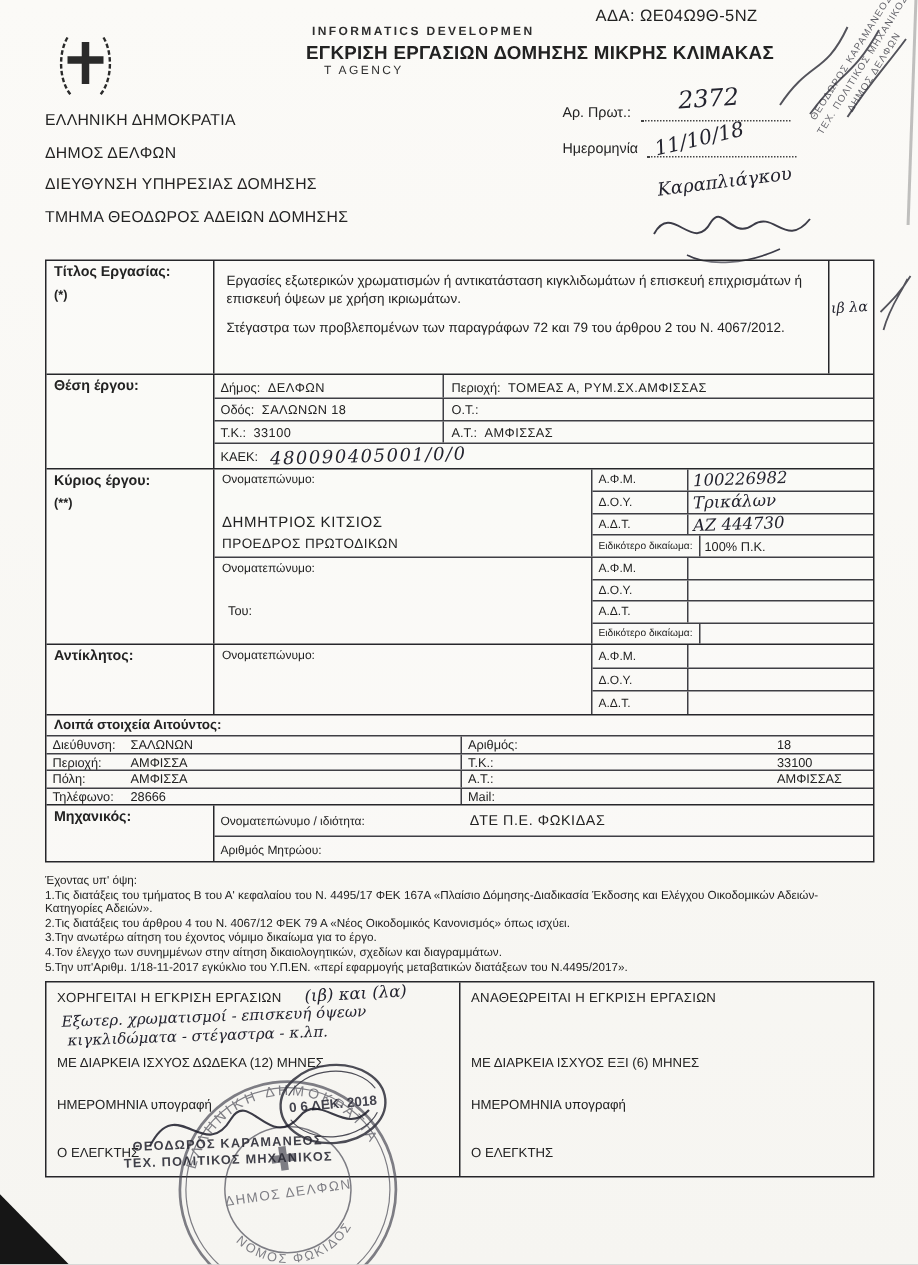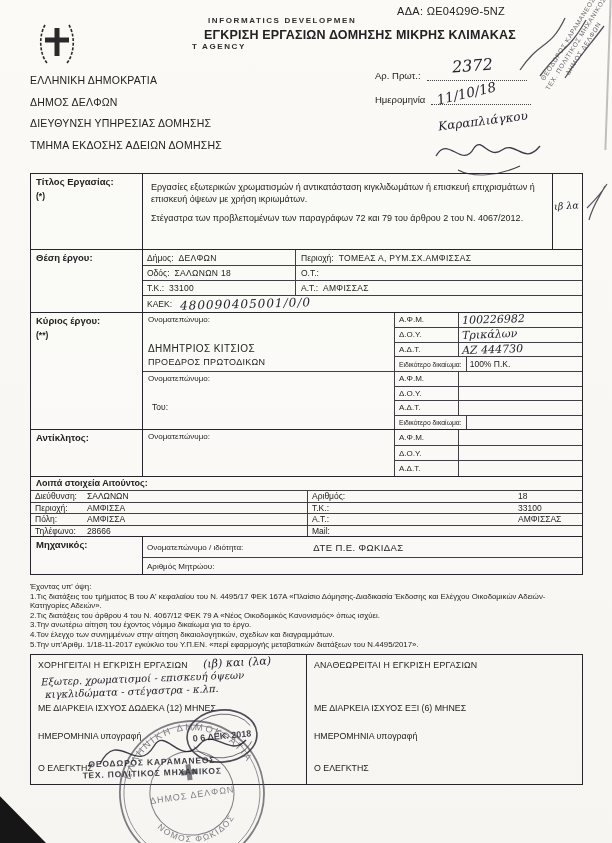--- a/index.html
+++ b/index.html
@@ -3,21 +3,21 @@
 <meta charset="utf-8">
 <style>
   *{box-sizing:border-box;margin:0;padding:0}
   body{background:#cfcfcf;font-family:"Liberation Sans",sans-serif}
   .page{position:relative;width:612px;height:843px;margin:0 auto;background:linear-gradient(180deg,#fbfaf7 0%,#f6f5f1 100%);color:#222;overflow:hidden}
 
   
   .ada{position:absolute;left:397px;top:5px;font-size:11px;letter-spacing:.3px}
   .doc-title{position:absolute;left:170px;top:28px;width:380px;text-align:center;font-size:12.5px;font-weight:bold;letter-spacing:.2px;white-space:nowrap}
   .esign1{position:absolute;left:208px;top:16px;font-size:8px;font-weight:bold;letter-spacing:1.6px;color:#2e2e2e}
-  .esign2{position:absolute;left:192px;top:42px;font-size:8px;font-weight:bold;letter-spacing:1.6px;color:#2e2e2e}
+  .esign2{position:absolute;left:216px;top:42px;font-size:8px;font-weight:normal;letter-spacing:1.6px;color:#2e2e2e}
   .emblem{position:absolute;left:36px;top:20px;width:42px;height:48px}
   .agency{position:absolute;left:30px;top:70px;font-size:10.5px;line-height:21.5px;font-weight:500;letter-spacing:.2px}
   .proto{position:absolute;left:375px;top:70px;font-size:9.5px}
   .protoline{display:flex;align-items:flex-end;gap:6px;margin-bottom:13px}
   .dotline{display:inline-block;width:100px;border-bottom:1.5px dotted #444;height:9px}
   .hw{font-family:"DejaVu Serif",serif;font-style:italic;color:#23232e;display:inline-block}
   .hw-proto{position:absolute;left:452px;top:56px;font-size:16px;transform:rotate(-4deg)}
   .hw-date{position:absolute;left:436px;top:85px;font-size:13.5px;transform:rotate(-13deg)}
   .hw-signer{position:absolute;left:438px;top:114px;font-size:12px;transform:rotate(-7deg)}
   .corner-stamp{position:absolute;left:488px;top:30px;width:175px;transform:rotate(-58deg);text-align:center;font-size:6.5px;line-height:9px;letter-spacing:.7px;color:#3e3e47;opacity:.8}
@@ -113,21 +113,21 @@
     <path d="M9,5 C3,15 3,33 11,43" stroke="#2a2a2a" stroke-width="1.6" fill="none" stroke-dasharray="3,1.6"></path>
     <path d="M33,5 C39,15 39,33 31,43" stroke="#2a2a2a" stroke-width="1.6" fill="none" stroke-dasharray="3,1.6"></path>
     <rect x="18.5" y="8" width="5" height="28" fill="#2a2a2a"></rect>
     <rect x="9" y="17.5" width="24" height="5" fill="#2a2a2a"></rect>
   </svg>
 
   <div class="agency">
     <div>ΕΛΛΗΝΙΚΗ ΔΗΜΟΚΡΑΤΙΑ</div>
     <div>ΔΗΜΟΣ ΔΕΛΦΩΝ</div>
     <div>ΔΙΕΥΘΥΝΣΗ ΥΠΗΡΕΣΙΑΣ ΔΟΜΗΣΗΣ</div>
-    <div>ΤΜΗΜΑ ΕΚΔΟΣΗΣ ΑΔΕΙΩΝ ΔΟΜΗΣΗΣ</div>
+    <div>ΤΜΗΜΑ ΘΕΟΔΩΡΟΣ ΑΔΕΙΩΝ ΔΟΜΗΣΗΣ</div>
   </div>
 
   <div class="proto">
     <div class="protoline">
       <span>Αρ. Πρωτ.:</span>
       <span class="dotline"></span>
     </div>
     <div class="protoline">
       <span>Ημερομηνία</span>
       <span class="dotline"></span>

